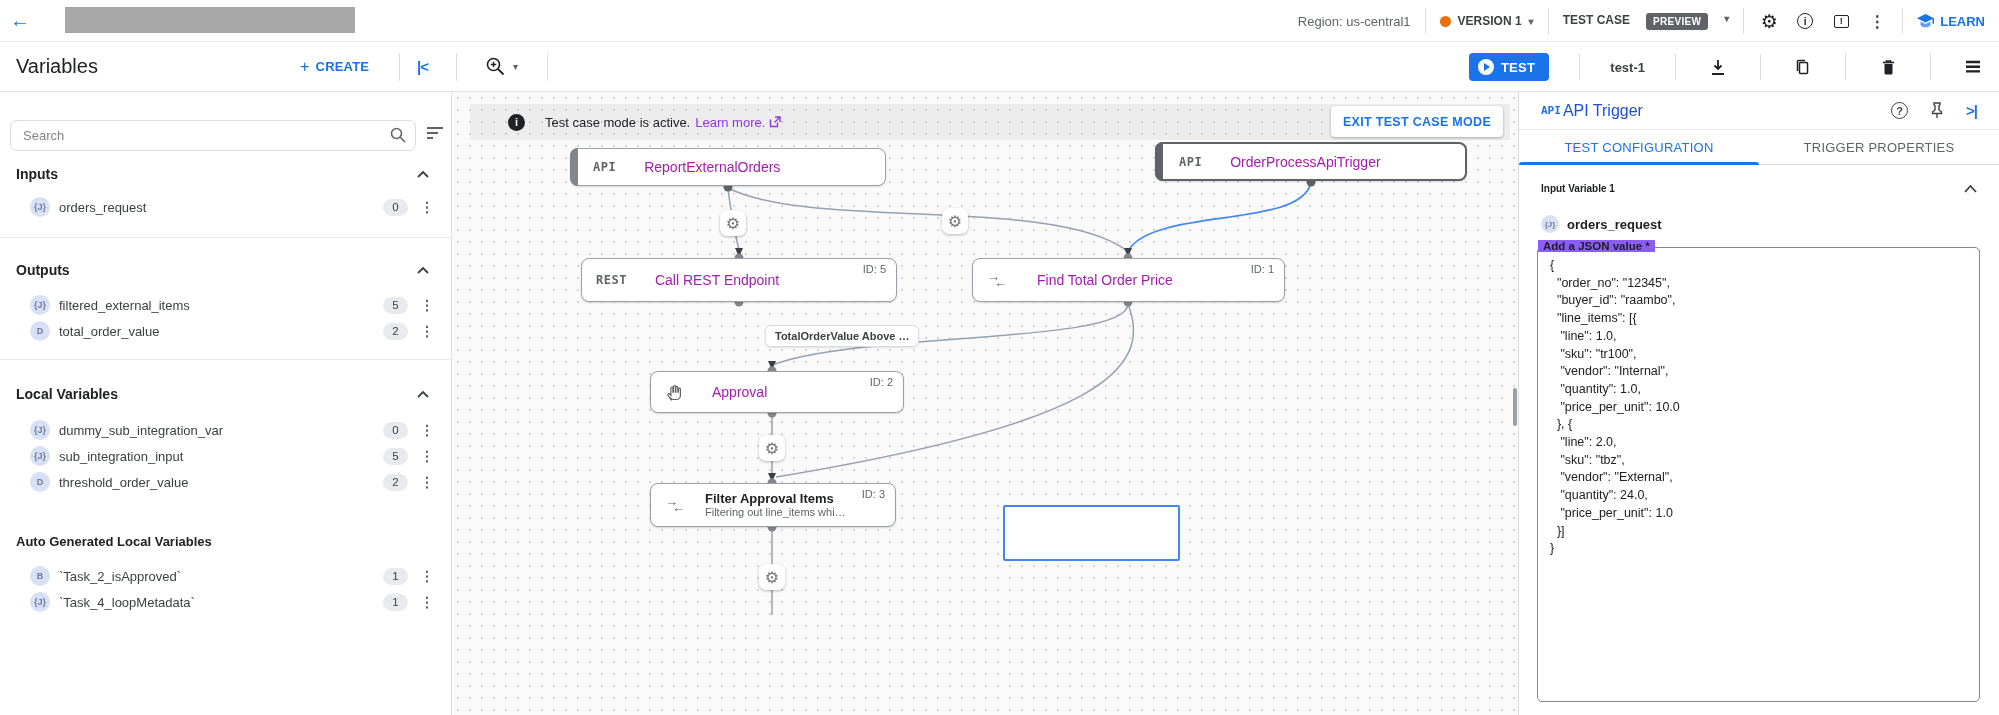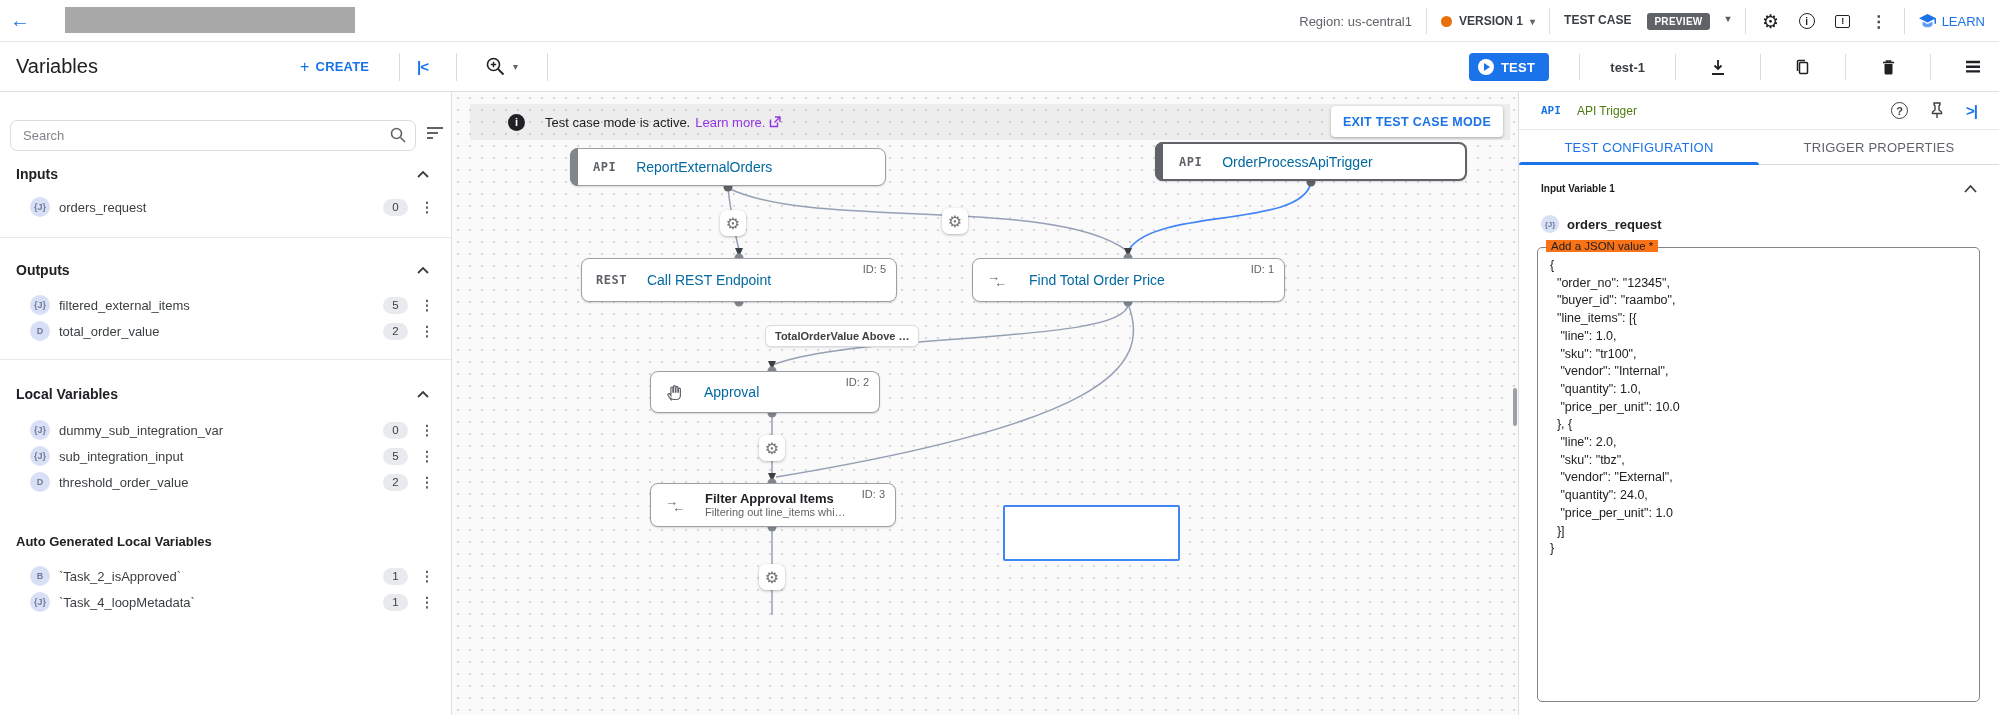--- a/index.html
+++ b/index.html
@@ -21,21 +21,21 @@
   .testcase { display:flex; align-items:flex-start; gap:16px; font-size:12px; font-weight:bold; color:#3c4043; }
   .preview-badge { background:#5f6368; color:#fff; font-size:10px; font-weight:bold;
                    padding:3px 7px; border-radius:3px; letter-spacing:.3px; }
   .tb-icon { width:22px; height:22px; display:flex; align-items:center; justify-content:center; color:#202124; cursor:pointer; }
   .gear-glyph { font-size:19px; line-height:1; }
   .circle-icon { width:16px; height:16px; border:1.5px solid #202124; border-radius:50%;
                  font-size:10px; font-weight:bold; display:flex; align-items:center; justify-content:center; }
   .feedback-box { width:15px; height:13px; border:1.5px solid #202124; border-radius:2px;
                   font-size:9px; font-weight:bold; display:flex; align-items:center; justify-content:center; }
   .more-dots { font-size:16px; font-weight:bold; color:#3c4043; }
-  .learn { display:flex; align-items:center; gap:6px; color:#1a73e8; font-size:13px; font-weight:normal; }
+  .learn { display:flex; align-items:center; gap:6px; color:#1a73e8; font-size:13px; font-weight:bold; }
 
   
   .toolbar { position:absolute; left:0; top:42px; width:1999px; height:50px;
              display:flex; align-items:center; border-bottom:1px solid #e0e0e0; background:#fff; }
   .page-title { position:absolute; left:16px; font-size:20px; color:#202124; }
   .create-btn { position:absolute; left:300px; display:flex; align-items:center; gap:6px;
                 color:#1a73e8; font-size:13px; font-weight:bold; letter-spacing:.2px; cursor:pointer; }
   .plus { font-size:16px; font-weight:normal; }
   .tool-sep { position:absolute; width:1px; height:28px; background:#dadce0; top:11px; }
   .collapse-left { position:absolute; left:417px; color:#1a73e8; font-size:15px; font-weight:bold; letter-spacing:-1px; cursor:pointer; }
@@ -89,21 +89,21 @@
               border-radius:4px; box-shadow:0 1px 3px rgba(0,0,0,.3); color:#1a73e8; font-size:12.5px;
               font-weight:bold; letter-spacing:.3px; cursor:pointer; font-family:inherit; }
   .node { position:absolute; background:#fff; border:1px solid #9aa0a6; border-radius:8px;
           box-shadow:0 1px 2px rgba(0,0,0,.14); display:flex; align-items:center; padding:0 14px; cursor:pointer; }
   .node.trigger::before { content:""; position:absolute; left:-1px; top:-1px; bottom:-1px; width:8px;
           background:#80868b; border-radius:8px 0 0 8px; }
   .node.selected { border:2px solid #5f6368; }
   .node.selected::before { background:#5f6368; left:-2px; top:-2px; bottom:-2px; }
   .node-glyph { font-family:"DejaVu Sans Mono", monospace; font-size:12px; font-weight:bold;
                 color:#5f6368; letter-spacing:.5px; margin-left:8px; }
-  .node-title { font-size:14px; color:#0369a1; margin-left:20px; white-space:nowrap; }
+  .node-title { font-size:14px; color:#a21caf; margin-left:28px; white-space:nowrap; }
   .node-id { position:absolute; top:4px; right:10px; font-size:11px; color:#5f6368; }
   .map-icon { position:relative; width:22px; height:17px; color:#5f6368; font-size:13px; font-weight:bold; flex:0 0 22px; }
   .map-icon .a1 { position:absolute; left:0; top:-3px; }
   .map-icon .a2 { position:absolute; left:7px; top:3px; }
   .node-col { display:flex; flex-direction:column; margin-left:18px; }
   .node-title2 { font-size:13px; font-weight:bold; color:#202124; line-height:15px; white-space:nowrap; }
   .node-sub { font-size:11px; color:#5f6368; line-height:13px; white-space:nowrap; }
   .gear-chip { position:absolute; width:26px; height:26px; background:#fff; border-radius:7px;
                box-shadow:0 1px 3px rgba(0,0,0,.28); display:flex; align-items:center; justify-content:center;
                color:#757575; font-size:16px; cursor:pointer; }
@@ -112,42 +112,42 @@
                 padding:4px 9px; white-space:nowrap; cursor:pointer; }
   .blue-box { position:absolute; left:551px; top:413px; width:177px; height:56px; background:#fff;
               border:2px solid #4285f4; border-radius:2px; }
   .scroll-notch { position:absolute; right:1px; top:296px; width:4px; height:38px; background:#9aa0a6; border-radius:2px; }
 
   
   .panel { position:absolute; left:1518px; top:92px; width:481px; height:623px; background:#fff;
            border-left:1px solid #dadce0; }
   .panel-head { height:38px; display:flex; align-items:center; padding:0 22px; border-bottom:1px solid #e8eaed; }
   .panel-glyph { font-family:"DejaVu Sans Mono", monospace; font-size:11px; font-weight:bold; color:#1a73e8; }
-  .panel-title { font-size:12px; color:#4d7c0f; margin-left:16px; }
+  .panel-title { font-size:16px; color:#1d4ed8; margin-left:2px; }
   .panel-head-icons { margin-left:auto; display:flex; align-items:center; gap:22px; }
   .help-circle { width:17px; height:17px; border:1.5px solid #3c4043; border-radius:50%; font-size:11px;
                  font-weight:bold; color:#3c4043; display:flex; align-items:center; justify-content:center; cursor:pointer; }
   .collapse-right { color:#1a73e8; font-size:15px; font-weight:bold; letter-spacing:-1px; cursor:pointer; }
   .panel-tabs { height:35px; display:flex; border-bottom:1px solid #dadce0; }
   .ptab { flex:1; display:flex; align-items:center; justify-content:center; font-size:13px; font-weight:normal;
           letter-spacing:.25px; color:#5f6368; cursor:pointer; position:relative; }
   .ptab.active { color:#1a73e8; }
   .ptab.active::after { content:""; position:absolute; left:0; right:0; bottom:-1px; height:3px;
                         background:#1a73e8; border-radius:3px 3px 0 0; }
   .panel-body { padding:18px 22px 0 22px; }
   .pb-title-row { display:flex; align-items:center; }
   .pb-title { font-size:10px; font-weight:bold; color:#202124; }
   .pvar-row { display:flex; align-items:center; margin-top:21px; }
   .pvar-chip { width:18px; height:18px; border-radius:50%; background:#d8e0f6; color:#6e7b99;
                font-size:8px; font-weight:bold; display:flex; align-items:center; justify-content:center; }
   .pvar-name { margin-left:8px; font-size:13px; font-weight:bold; color:#202124; }
   .json-field { position:relative; margin-top:14px; margin-left:-4px; width:443px; height:455px;
                 border:1px solid #80868b; border-radius:5px; padding:9px 12px; }
-  .json-label { position:absolute; top:-8px; left:8px; background:#f97316; padding:0 5px;
-                font-size:11.5px; font-weight:normal; color:#202124; }
+  .json-label { position:absolute; top:-8px; left:0; background:#8b5cf6; padding:0 5px;
+                font-size:11.5px; font-weight:bold; color:#202124; }
   .json-pre { font-family:"Liberation Sans", sans-serif; font-size:12.5px; line-height:17.7px;
               color:#202124; white-space:pre; }
 </style>
 </head>
 <body>
 
 <div class="app">
 
   <header class="topbar">
     <div class="back-arrow">←</div>
@@ -394,21 +394,21 @@
 
     <div class="node" style="left:520px; top:166px; width:313px; height:44px;">
       <span class="map-icon">
         <span class="a1">→</span>
         <span class="a2">←</span>
       </span>
       <span class="node-title">Find Total Order Price</span>
       <span class="node-id">ID: 1</span>
     </div>
 
-    <div class="node" style="left:198px; top:279px; width:230px; height:42px;">
+    <div class="node" style="left:198px; top:279px; width:254px; height:42px;">
       <svg width="19" height="19" viewBox="0 0 19 19">
         <path d="M6 16.5c-.9-1.1-2.4-3.2-3-4.2-.3-.5-.1-1.2.4-1.5.5-.3 1.2-.1 1.5.4l1 1.3V5a1 1 0 012 0v4.2h.5V3.6a1 1 0 012 0V9.2h.5V4.4a1 1 0 012 0V9.2h.5V6.2a1 1 0 012 0v6.3c0 2.2-1.8 4-4 4H8.8c-1.1 0-2.1-.4-2.8-1z" fill="none" stroke="#5f6368" stroke-width="1.2"></path>
       </svg>
       <span class="node-title">Approval</span>
       <span class="node-id">ID: 2</span>
     </div>
 
     <div class="node" style="left:198px; top:391px; width:246px; height:44px;">
       <span class="map-icon">
         <span class="a1">→</span>

